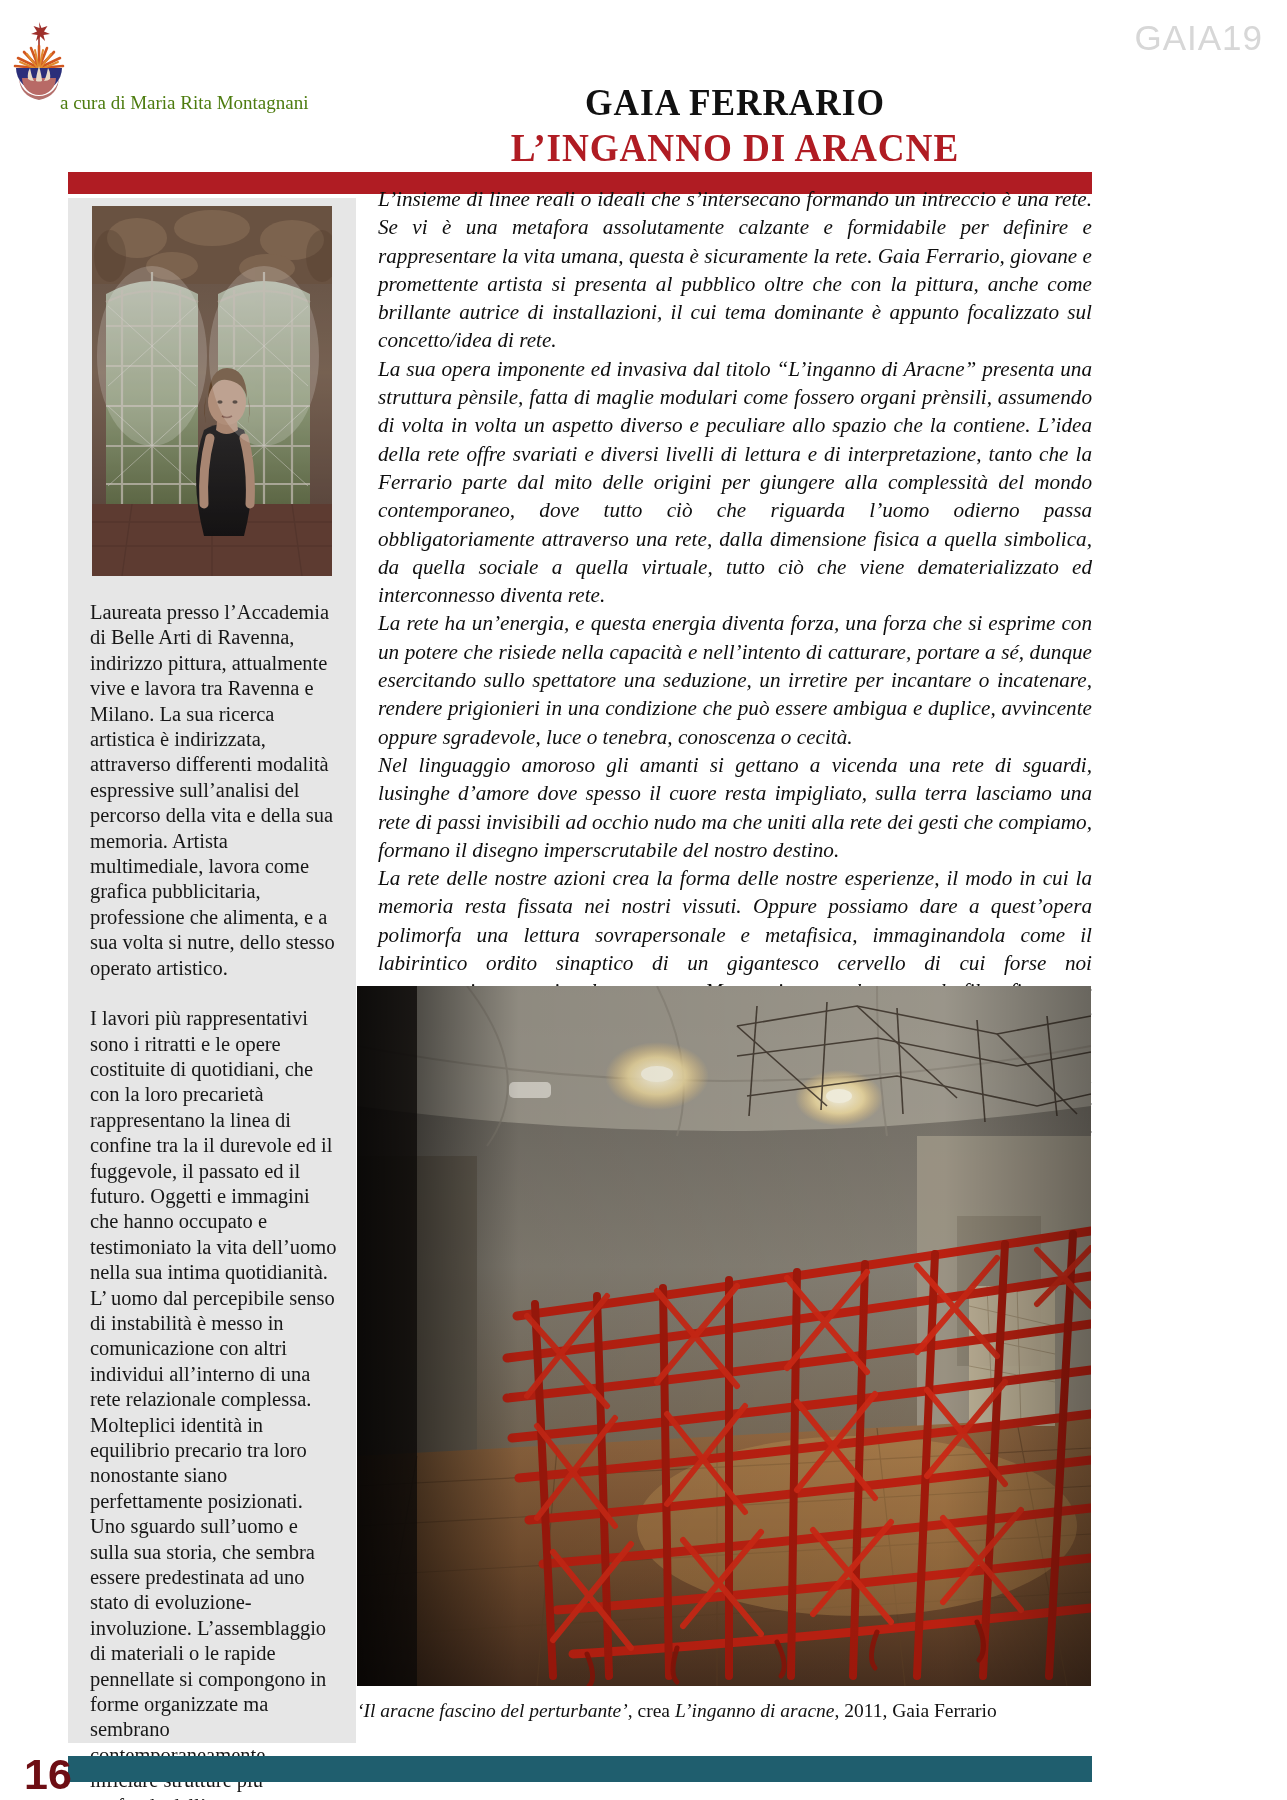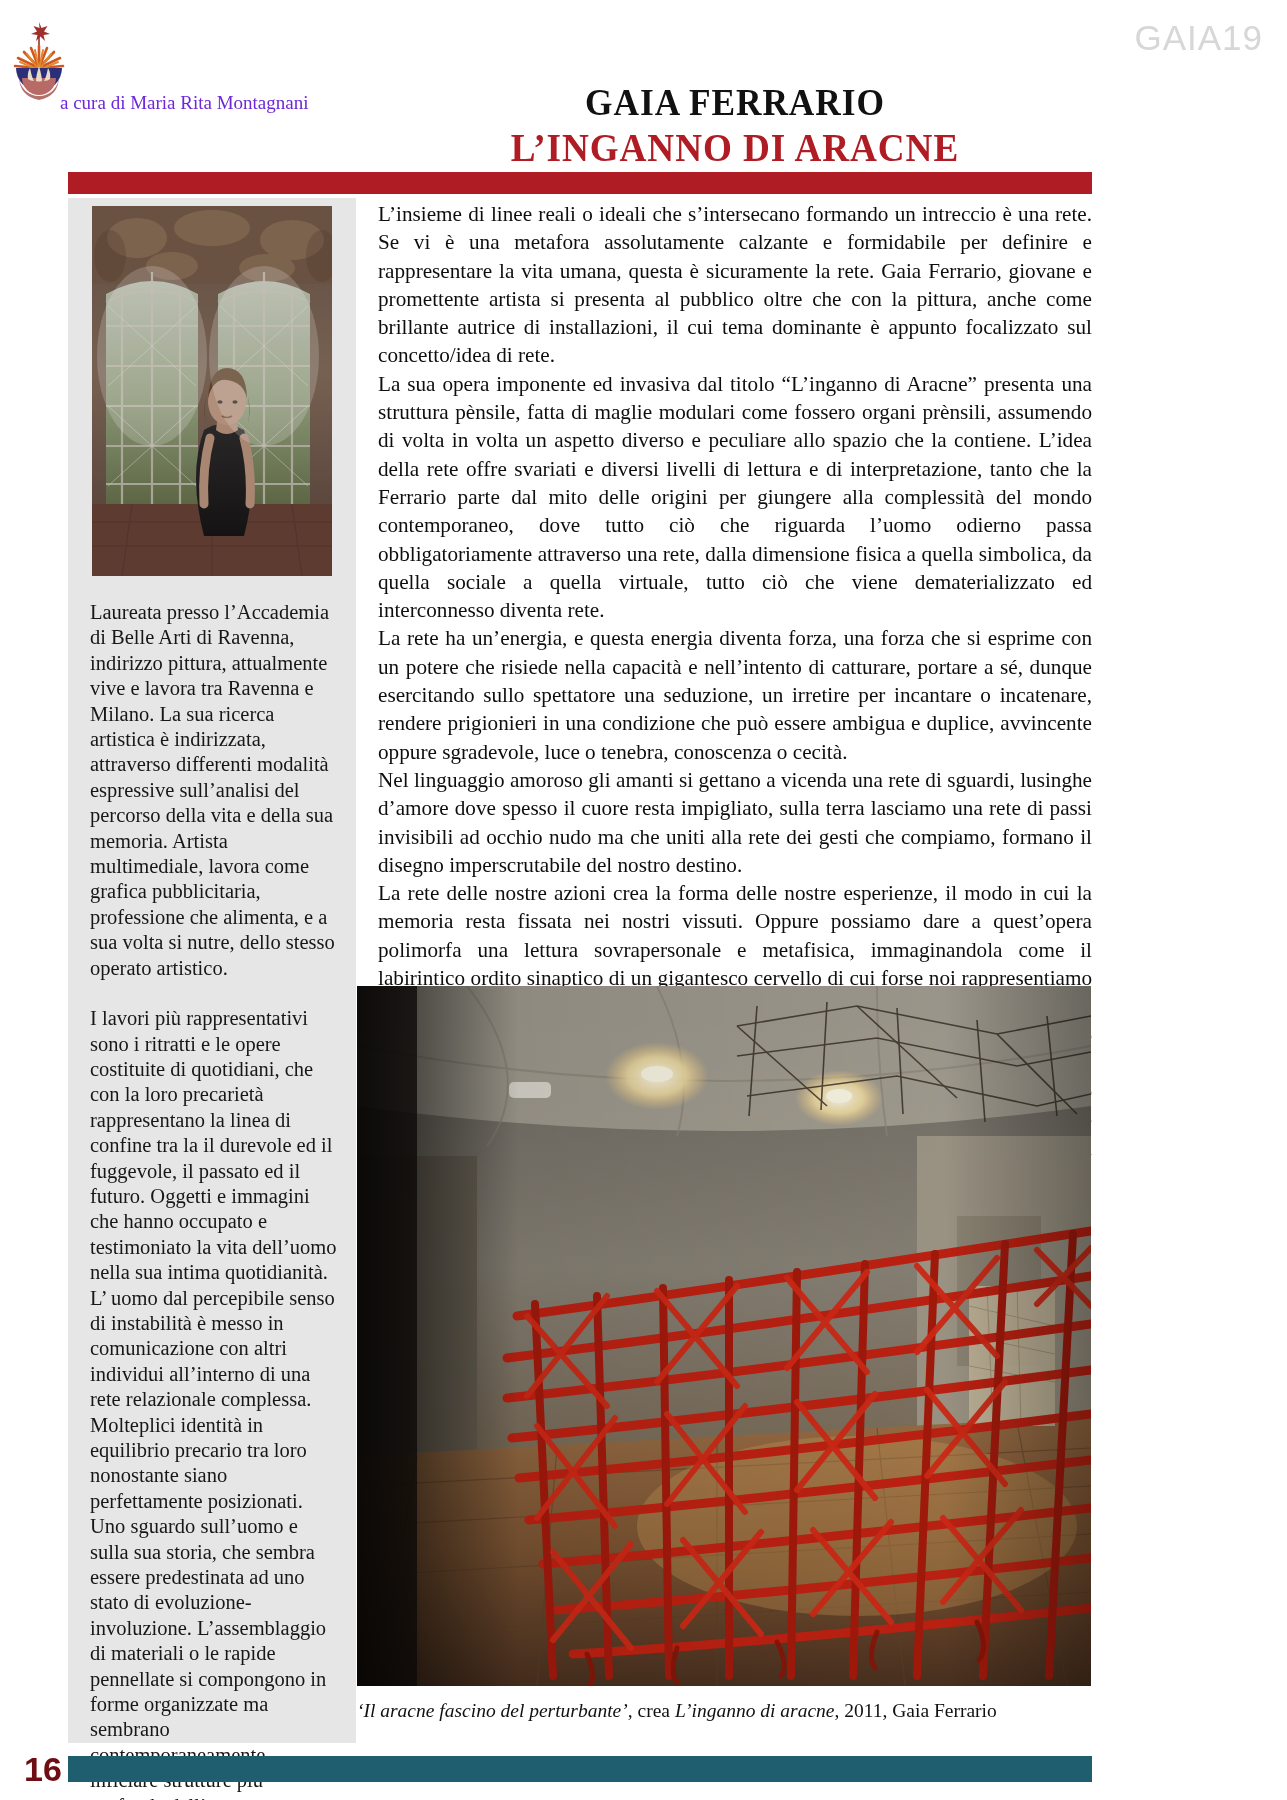--- a/index.html
+++ b/index.html
@@ -39,21 +39,21 @@
     font-size: 25px;
     letter-spacing: 0.5px;
     line-height: 38px;
     text-align: center;
   }
   .curator {
     position: absolute;
     left: 60px; top: 92px;
     font-family: "Liberation Serif", serif;
     font-size: 19px;
-    color: #6d28d9;
+    color: #4d7c0f;
     white-space: nowrap;
   }
   .eikon-logo {
     position: absolute;
     right: 24px; top: 18px;
     font-family: "Liberation Sans", "DejaVu Sans", sans-serif;
     font-size: 35px;
     letter-spacing: 1px;
     color: #d7d7d7;
   }
@@ -115,22 +115,23 @@
     line-height: 25.4px;
     color: #171717;
     text-align: left;
   }
   .sidebar-text p { margin: 10px; }
   .sidebar-text p.gap { margin-top: 25px; }
 
   
   .main-col {
     position: absolute;
-    left: 378px; top: 200px;
+    left: 378px; top: 185px;
     width: 714px;
+    font-style: italic;
   }
   .body-text {
     font-size: 21.2px;
     line-height: 28.3px;
     color: #0e0e0e;
     text-align: justify;
     text-justify: inter-word;
   }
   .body-text p { margin: 0; }
   .byline {
@@ -163,21 +164,21 @@
     position: absolute;
     left: 68px; top: 1756px;
     width: 1024px;
     height: 26px;
     background: #1f5e6e;
   }
   .page-number {
     position: absolute;
     left: 24px; top: 1750px;
     font-family: "Liberation Sans", "DejaVu Sans", sans-serif;
-    font-size: 34px;
+    font-size: 43px;
     font-weight: bold;
     color: #6e0e14;
   }
 
   
   .photo-svg { display: block; width: 100%; height: 100%; }
 </style>
 </head>
 <body>
 

